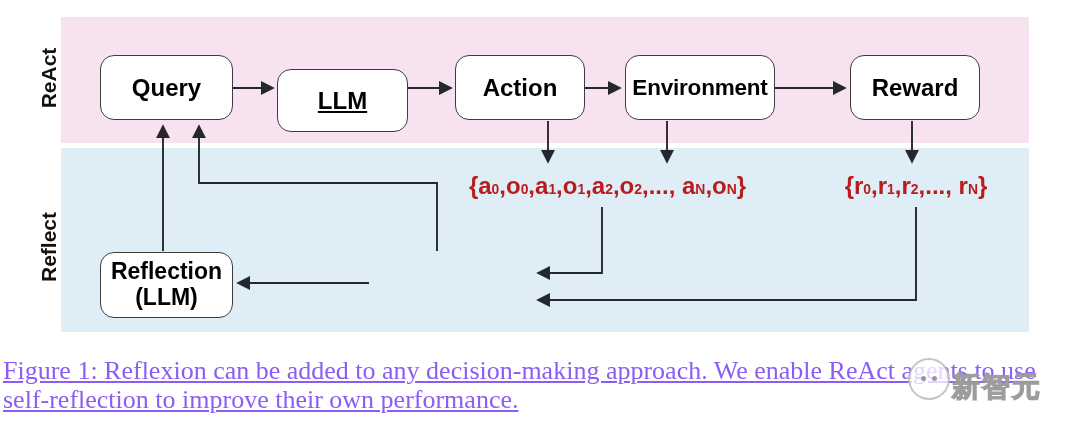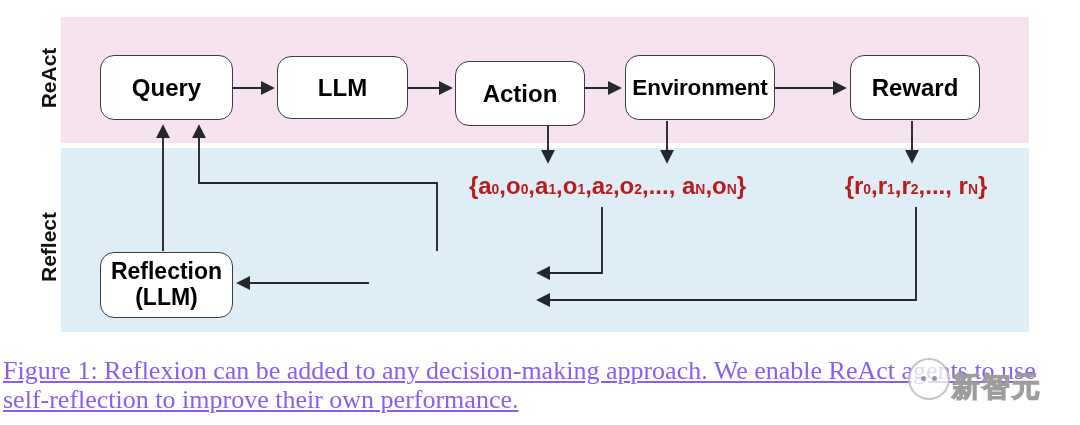--- a/index.html
+++ b/index.html
@@ -42,22 +42,22 @@
     border: 1.6px solid #3d3d3d;
     border-radius: 14px;
     font-weight: bold;
     font-size: 24px;
     color: #000;
     text-align: center;
   }
   .node.small-text { font-size: 22.5px; letter-spacing: -0.2px; }
   .node.two-line { flex-direction: column; line-height: 1.12; font-size: 23px; }
   #node-query       { left: 100px; top: 55px; width: 133px; height: 65px; }
-  #node-llm         { left: 277px; top: 56px; width: 131px; height: 63px; }
-  #node-action      { left: 455px; top: 55px; width: 130px; height: 65px; margin-top: 6px; }
+  #node-llm         { left: 277px; top: 69px; width: 131px; height: 63px; text-decoration: underline; }
+  #node-action      { left: 455px; top: 55px; width: 130px; height: 65px; }
   #node-environment { left: 625px; top: 55px; width: 150px; height: 65px; }
   #node-reward      { left: 850px; top: 55px; width: 130px; height: 65px; }
   #node-reflection  { left: 100px; top: 252px; width: 133px; height: 66px; }
   #node-heuristic   { left: 370px; top: 252px; width: 163px; height: 65px; }
   .seq {
     position: absolute;
     top: 167px;
     height: 38px;
     display: flex;
     align-items: center;

